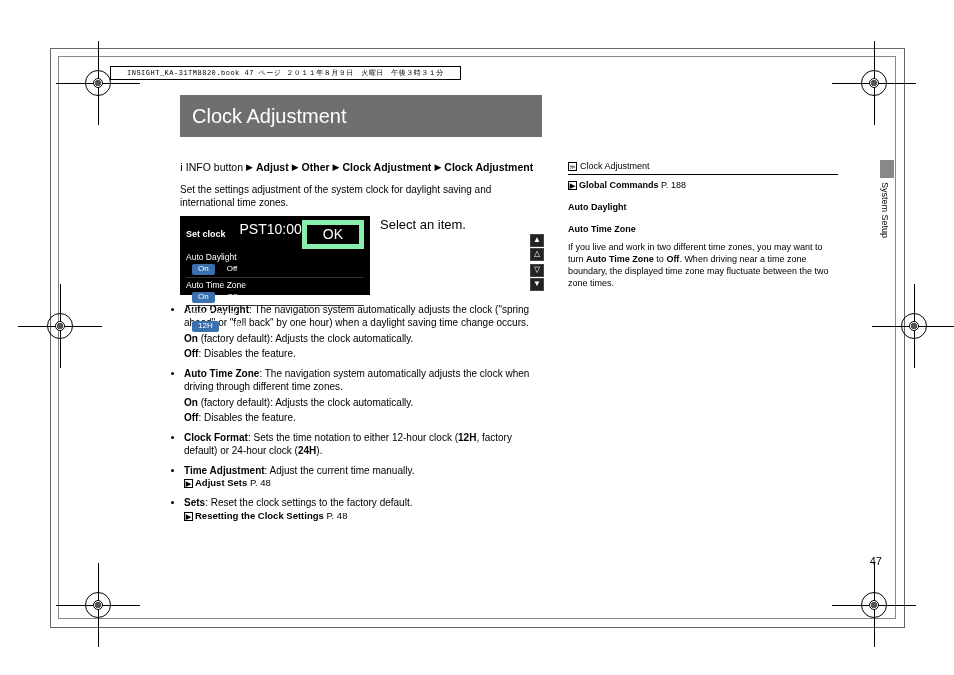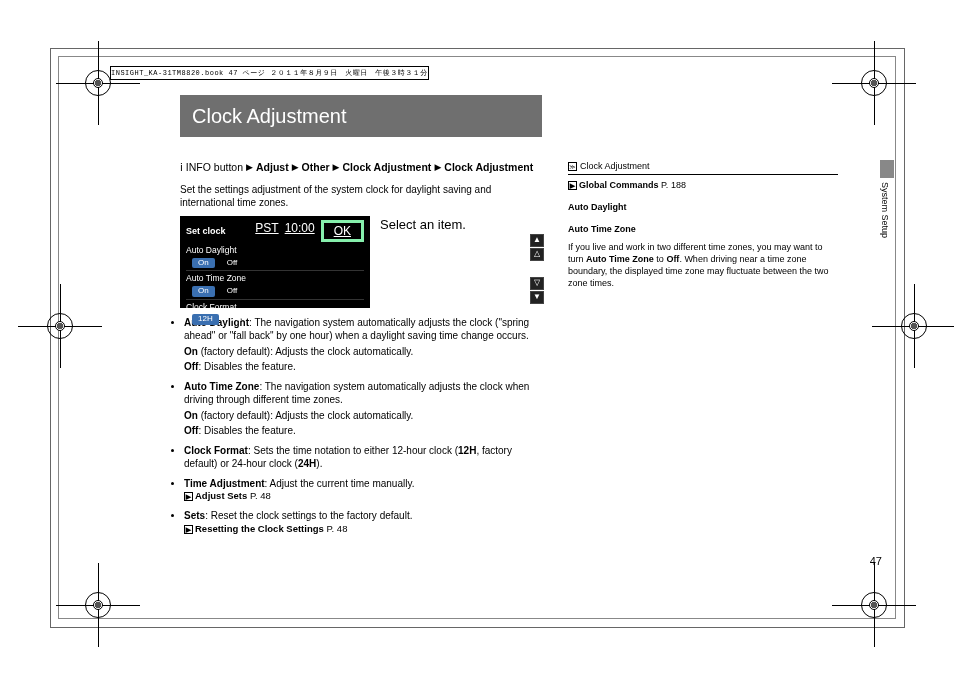--- a/index.html
+++ b/index.html
@@ -43,21 +43,21 @@
   .crop .c1 { position:absolute; left:50%; top:50%; width:26px; height:26px; border:0.6px solid #000; border-radius:50%; transform:translate(-50%,-50%); }
   .crop .c2 { position:absolute; left:50%; top:50%; width:10px; height:10px; border:0.6px solid #000; border-radius:50%; transform:translate(-50%,-50%); background:radial-gradient(circle,#555 0 3px,#fff 3px 5px); }
   .book-header {
     position: absolute;
     left: 110px;
     top: 66px;
     font-size: 7px;
     font-family: "Courier New", monospace;
     color: #000;
     background: #fff;
-    padding: 1px 0;
+    padding: 1px 16px;
     border: 0.5px solid #000;
     letter-spacing: 0.5px;
   }
   .title-bar {
     position: absolute;
     left: 180px;
     top: 95px;
     width: 362px;
     height: 42px;
     background: #6f6f6f;
@@ -80,21 +80,21 @@
     gap: 22px;
   }
   .main-col { width: 366px; }
   .side-col { width: 270px; font-size: 9px; }
   .nav-line { font-size: 10.5px; margin-bottom: 8px; display:flex; flex-wrap:wrap; align-items:center; gap:3px; }
   .nav-line .tri { font-size: 9px; }
   .bold { font-weight: 700; }
   .desc { margin-bottom: 6px; }
   .screenshot {
     width: 190px;
-    height: 92px;
+    height: 79px;
     background: #000;
     color: #fff;
     font-family: Arial, sans-serif;
     font-size: 9px;
     padding: 4px 6px;
     display: inline-block;
     vertical-align: top;
     margin-right: 10px;
   }
   .screenshot .hdr { display:flex; justify-content:space-between; align-items:center; font-weight:700; margin-bottom:3px; }
@@ -197,24 +197,24 @@
       <span class="tri">▶</span>
       <span class="bold">Clock Adjustment</span>
     </div>
 
     <p class="desc">Set the settings adjustment of the system clock for daylight saving and international time zones.</p>
 
     <div class="screenshot-wrap">
       <div class="screenshot">
         <div class="hdr">
           <span>Set clock</span>
-          <span style="display:flex;gap:6px;font-weight:400;font-size:12px;text-decoration:underline;">
+          <span style="display:flex;font-weight:400;font-size:14px;">
             <span>PST</span>
             <span>10:00</span>
-            <span style="border:3px solid #86efac;padding:0 10px;">OK</span>
+            <span style="border:5px solid #86efac;padding:0 16px;">OK</span>
           </span>
         </div>
         <div class="row-title">Auto Daylight</div>
         <div class="opts">
             <span>On</span>
             <span>Off</span>
           </div>
         <div class="row-title">Auto Time Zone</div>
         <div class="opts">
             <span>On</span>

